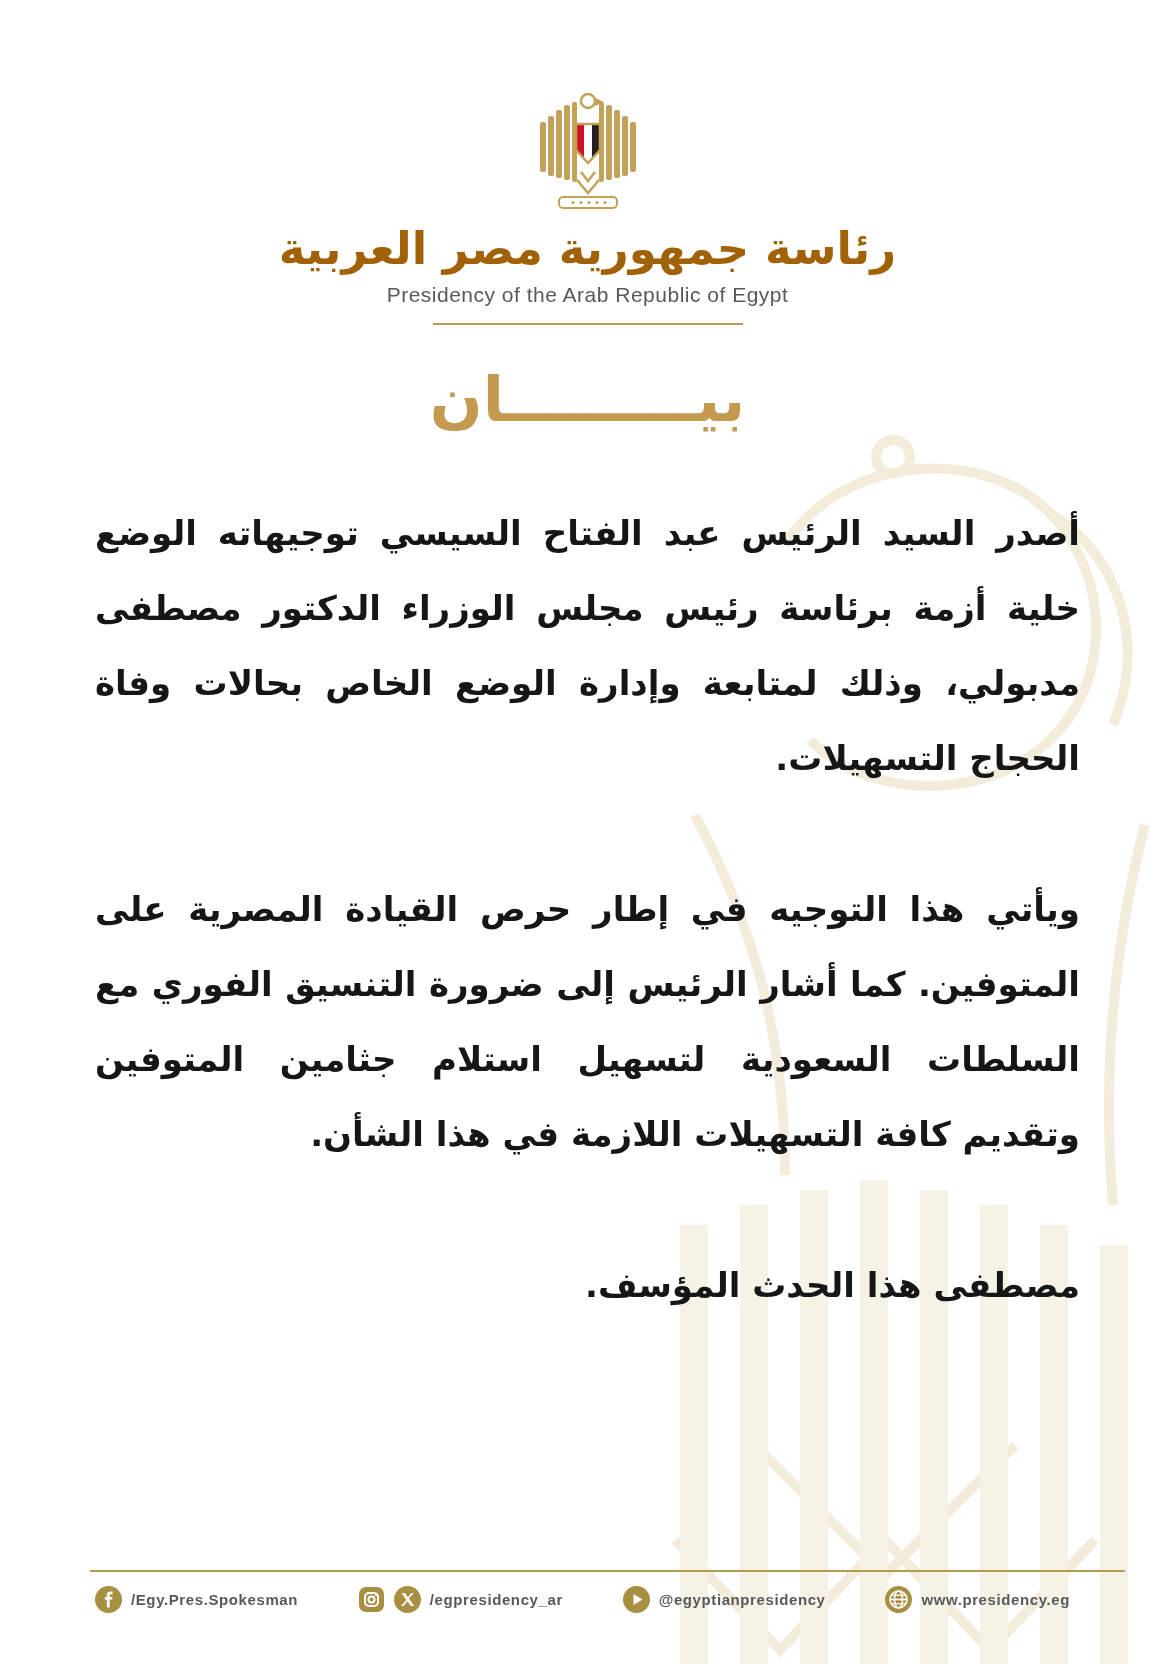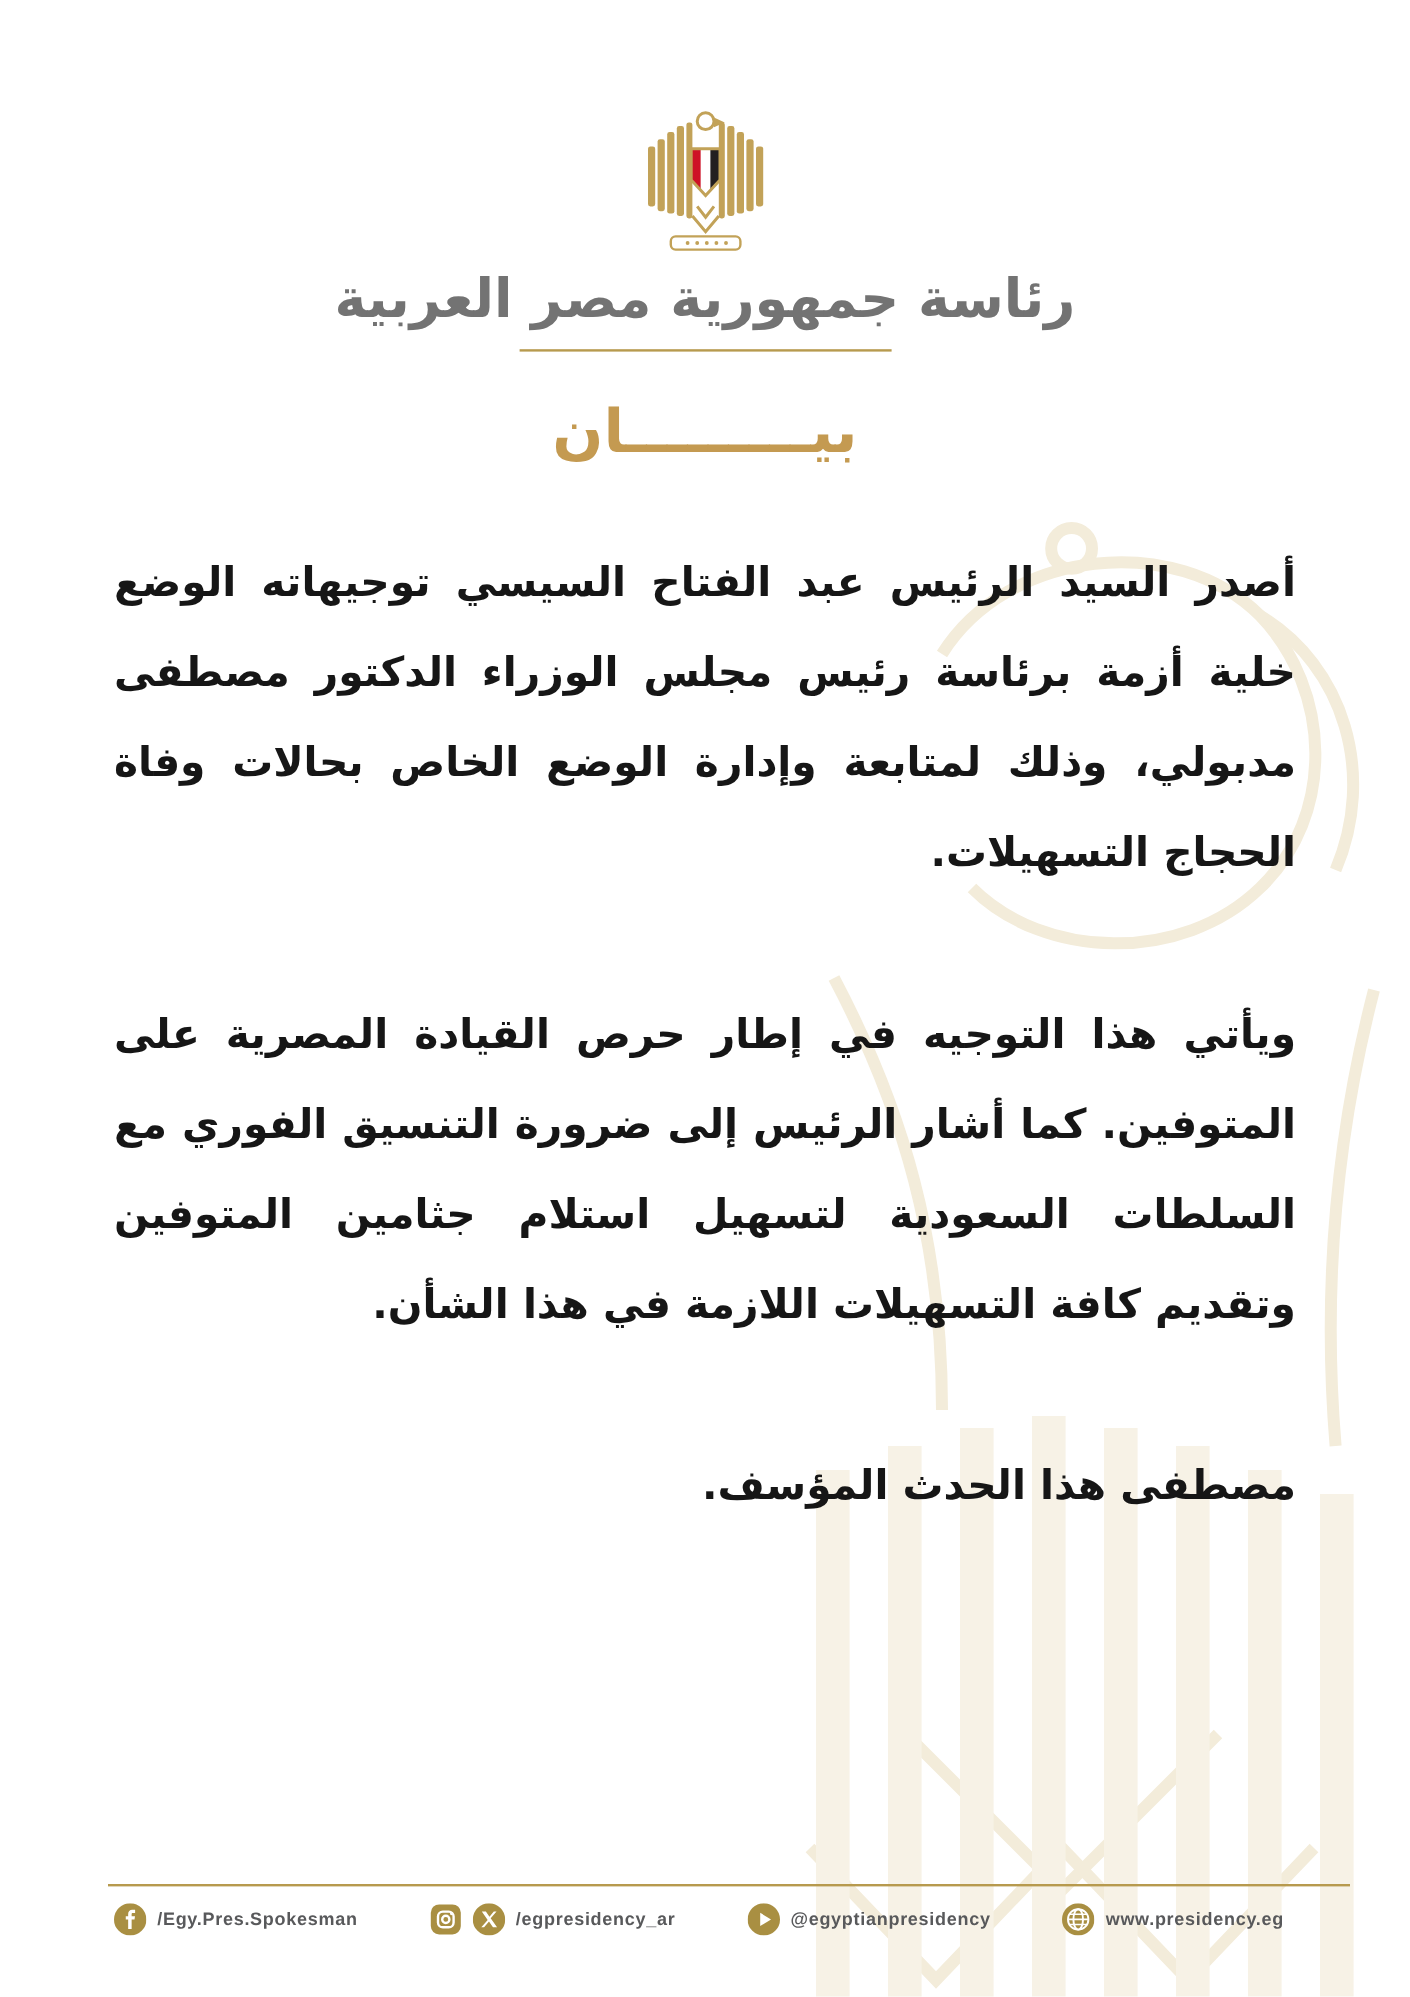--- a/index.html
+++ b/index.html
@@ -16,36 +16,36 @@
     position:absolute; top:395px; right:0;
     z-index:0; pointer-events:none;
   }
 
   .content { position:relative; z-index:1; }
 
   
   .header { text-align:center; padding-top:90px; }
   .emblem { display:inline-block; }
   .calligraphy {
-    color:#737373; font-size:45px; font-weight:bold;
+    color:#a16207; font-size:45px; font-weight:bold;
     margin-top:6px; direction:rtl;
   }
   .org-en {
     color:#58595b; font-size:21px; margin-top:8px;
     font-family:"Liberation Sans","DejaVu Sans",sans-serif;
     letter-spacing:0.5px;
   }
   .divider {
     width:310px; height:2px; background:#b79a4e;
     margin:16px auto 0;
   }
 
   .statement-title {
     text-align:center; color:#c49a51;
-    font-size:50px; font-weight:bold;
+    font-size:62px; font-weight:bold;
     margin-top:38px; direction:rtl;
   }
 
   
   .body-text { margin:60px 95px 0; }
   .para { margin:0 0 76px 0; }
   .para:last-child { margin-bottom:0; }
   .line {
     direction:rtl;
     font-size:34px; font-weight:bold; color:#161616;
@@ -141,20 +141,21 @@
             <circle cx="68" cy="112.5" r="1.6"></circle>
           <circle cx="76" cy="112.5" r="1.6"></circle>
             <circle cx="84" cy="112.5" r="1.6"></circle>
           <circle cx="92" cy="112.5" r="1.6"></circle>
         </g>
       </svg>
     </span>
 
     <div class="calligraphy">رئاسة جمهورية مصر العربية</div>
 
+    <div class="org-en">Presidency of the Arab Republic of Egypt</div>
 
     <div class="divider"></div>
   </div>
 
   <div class="statement-title">بيـــــــــان</div>
 
   <div class="body-text">
 
     <div class="para">
       <div class="line">أصدر السيد الرئيس عبد الفتاح السيسي توجيهاته الوضع</div>

